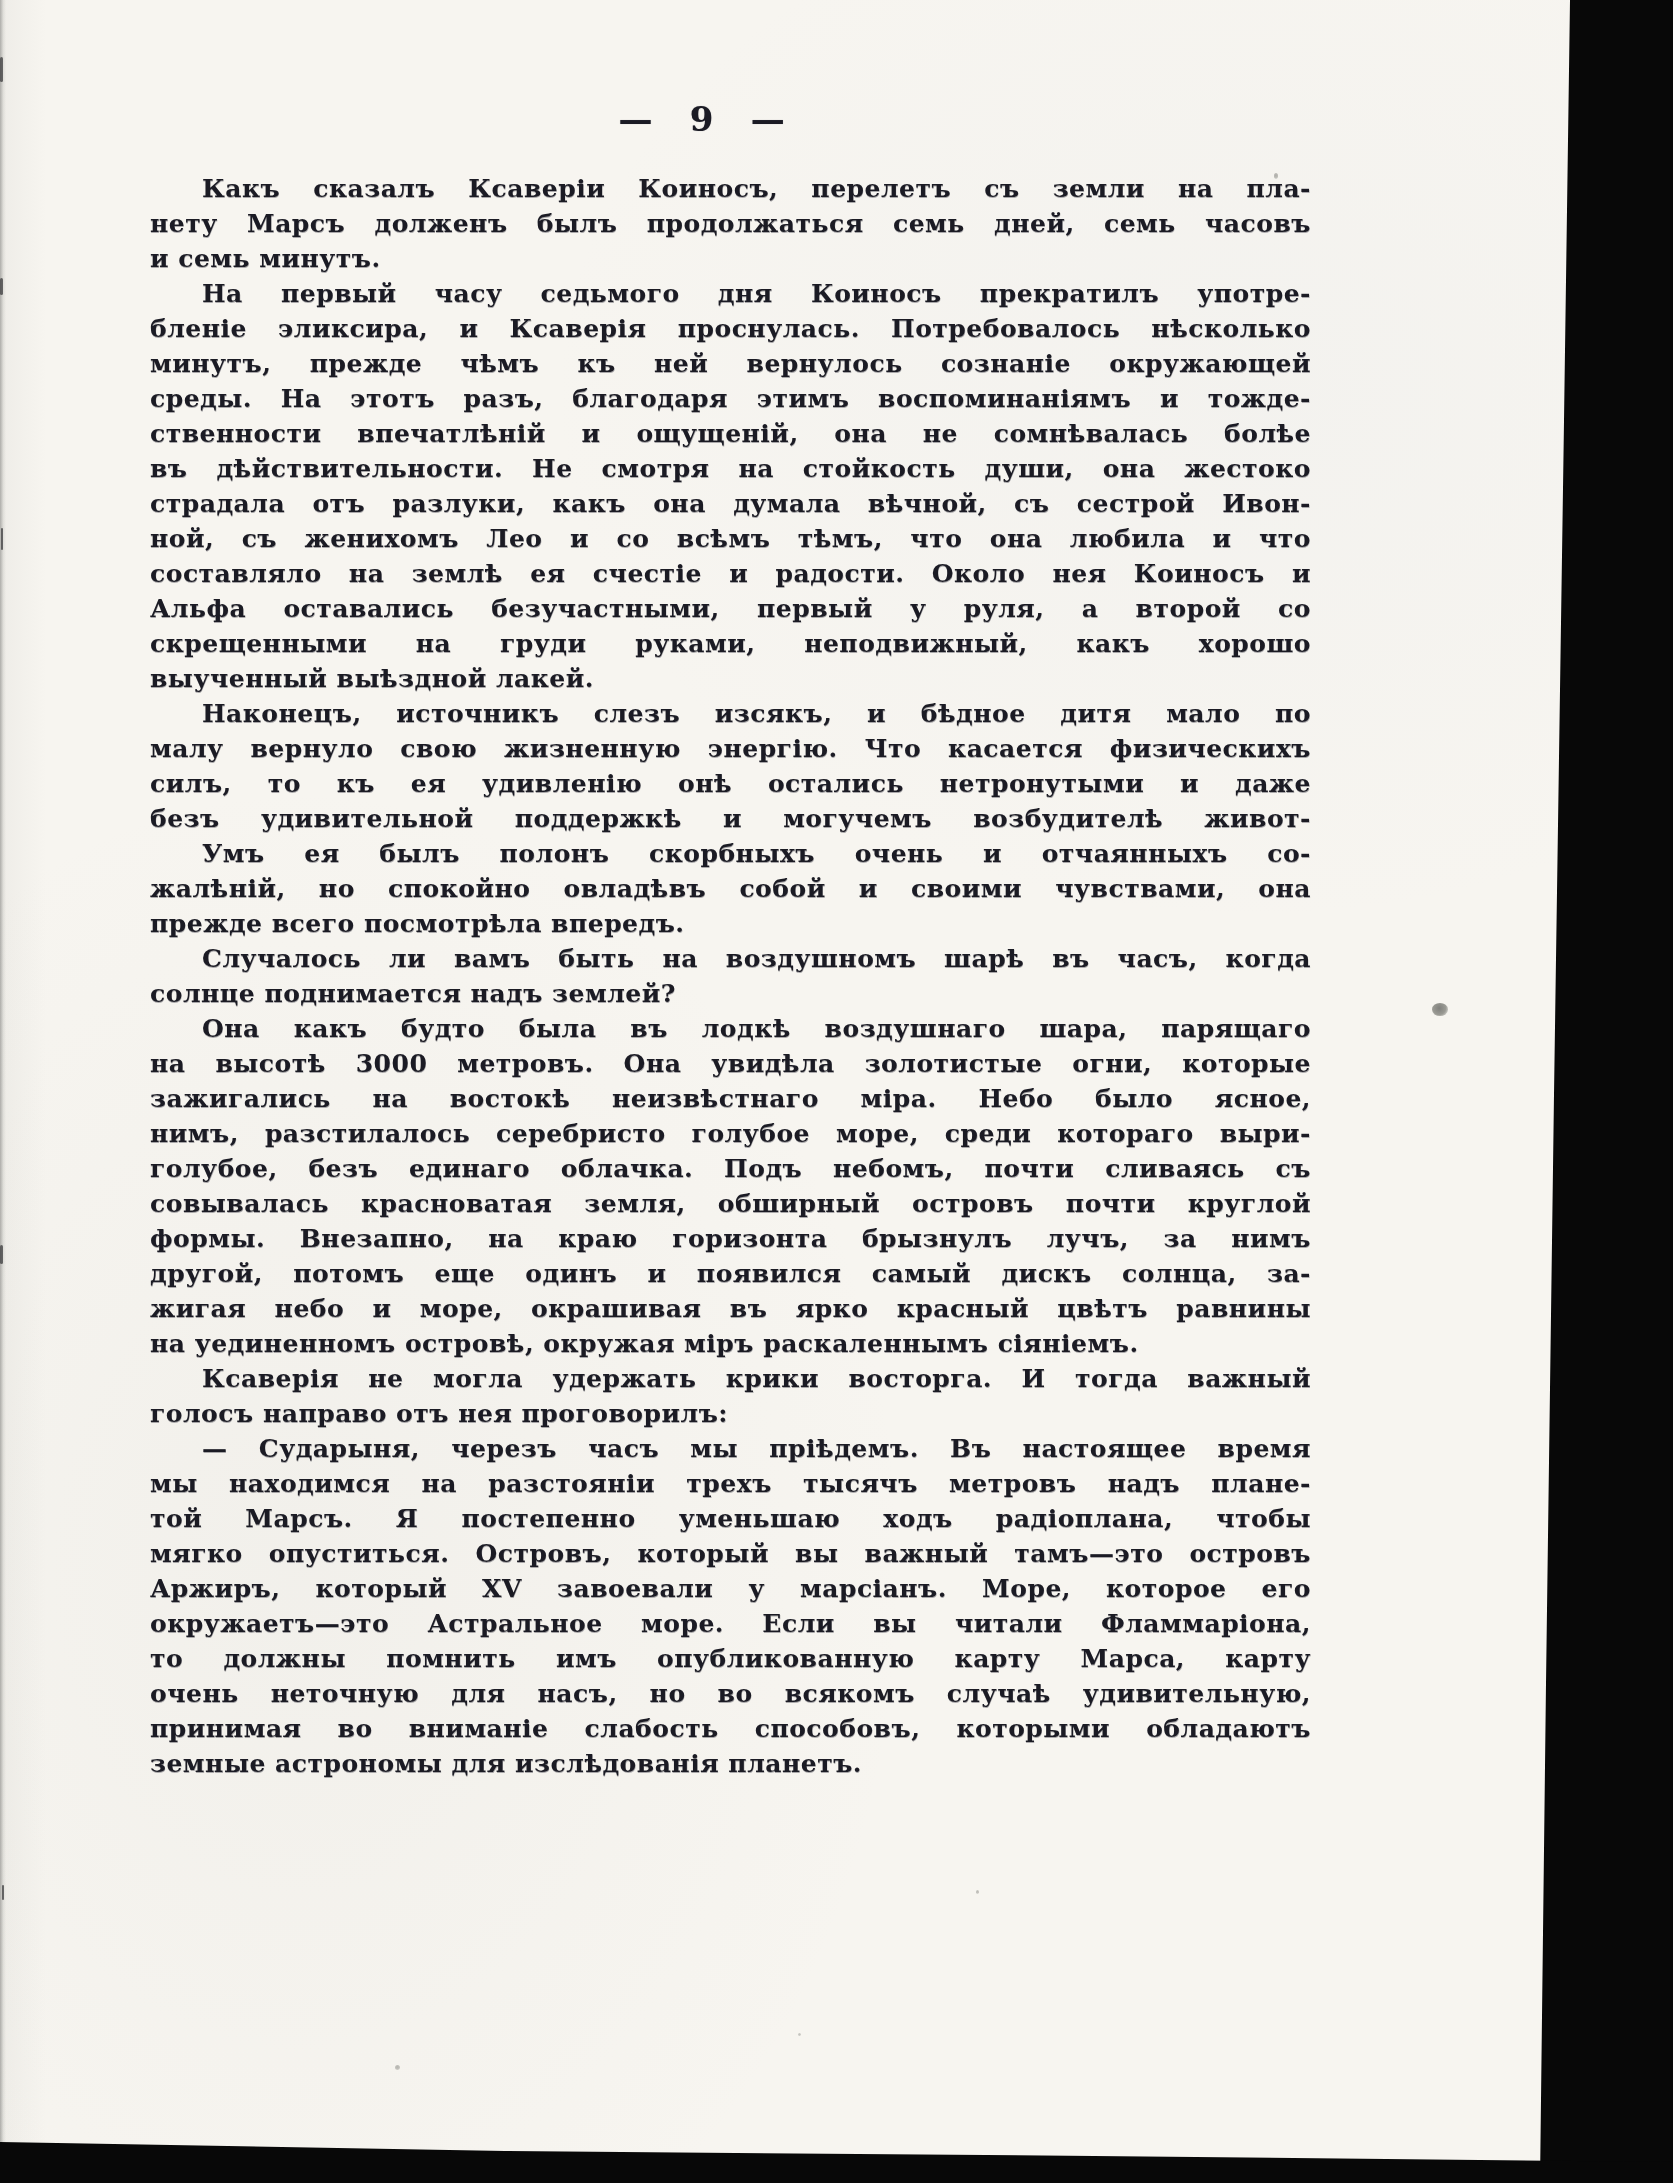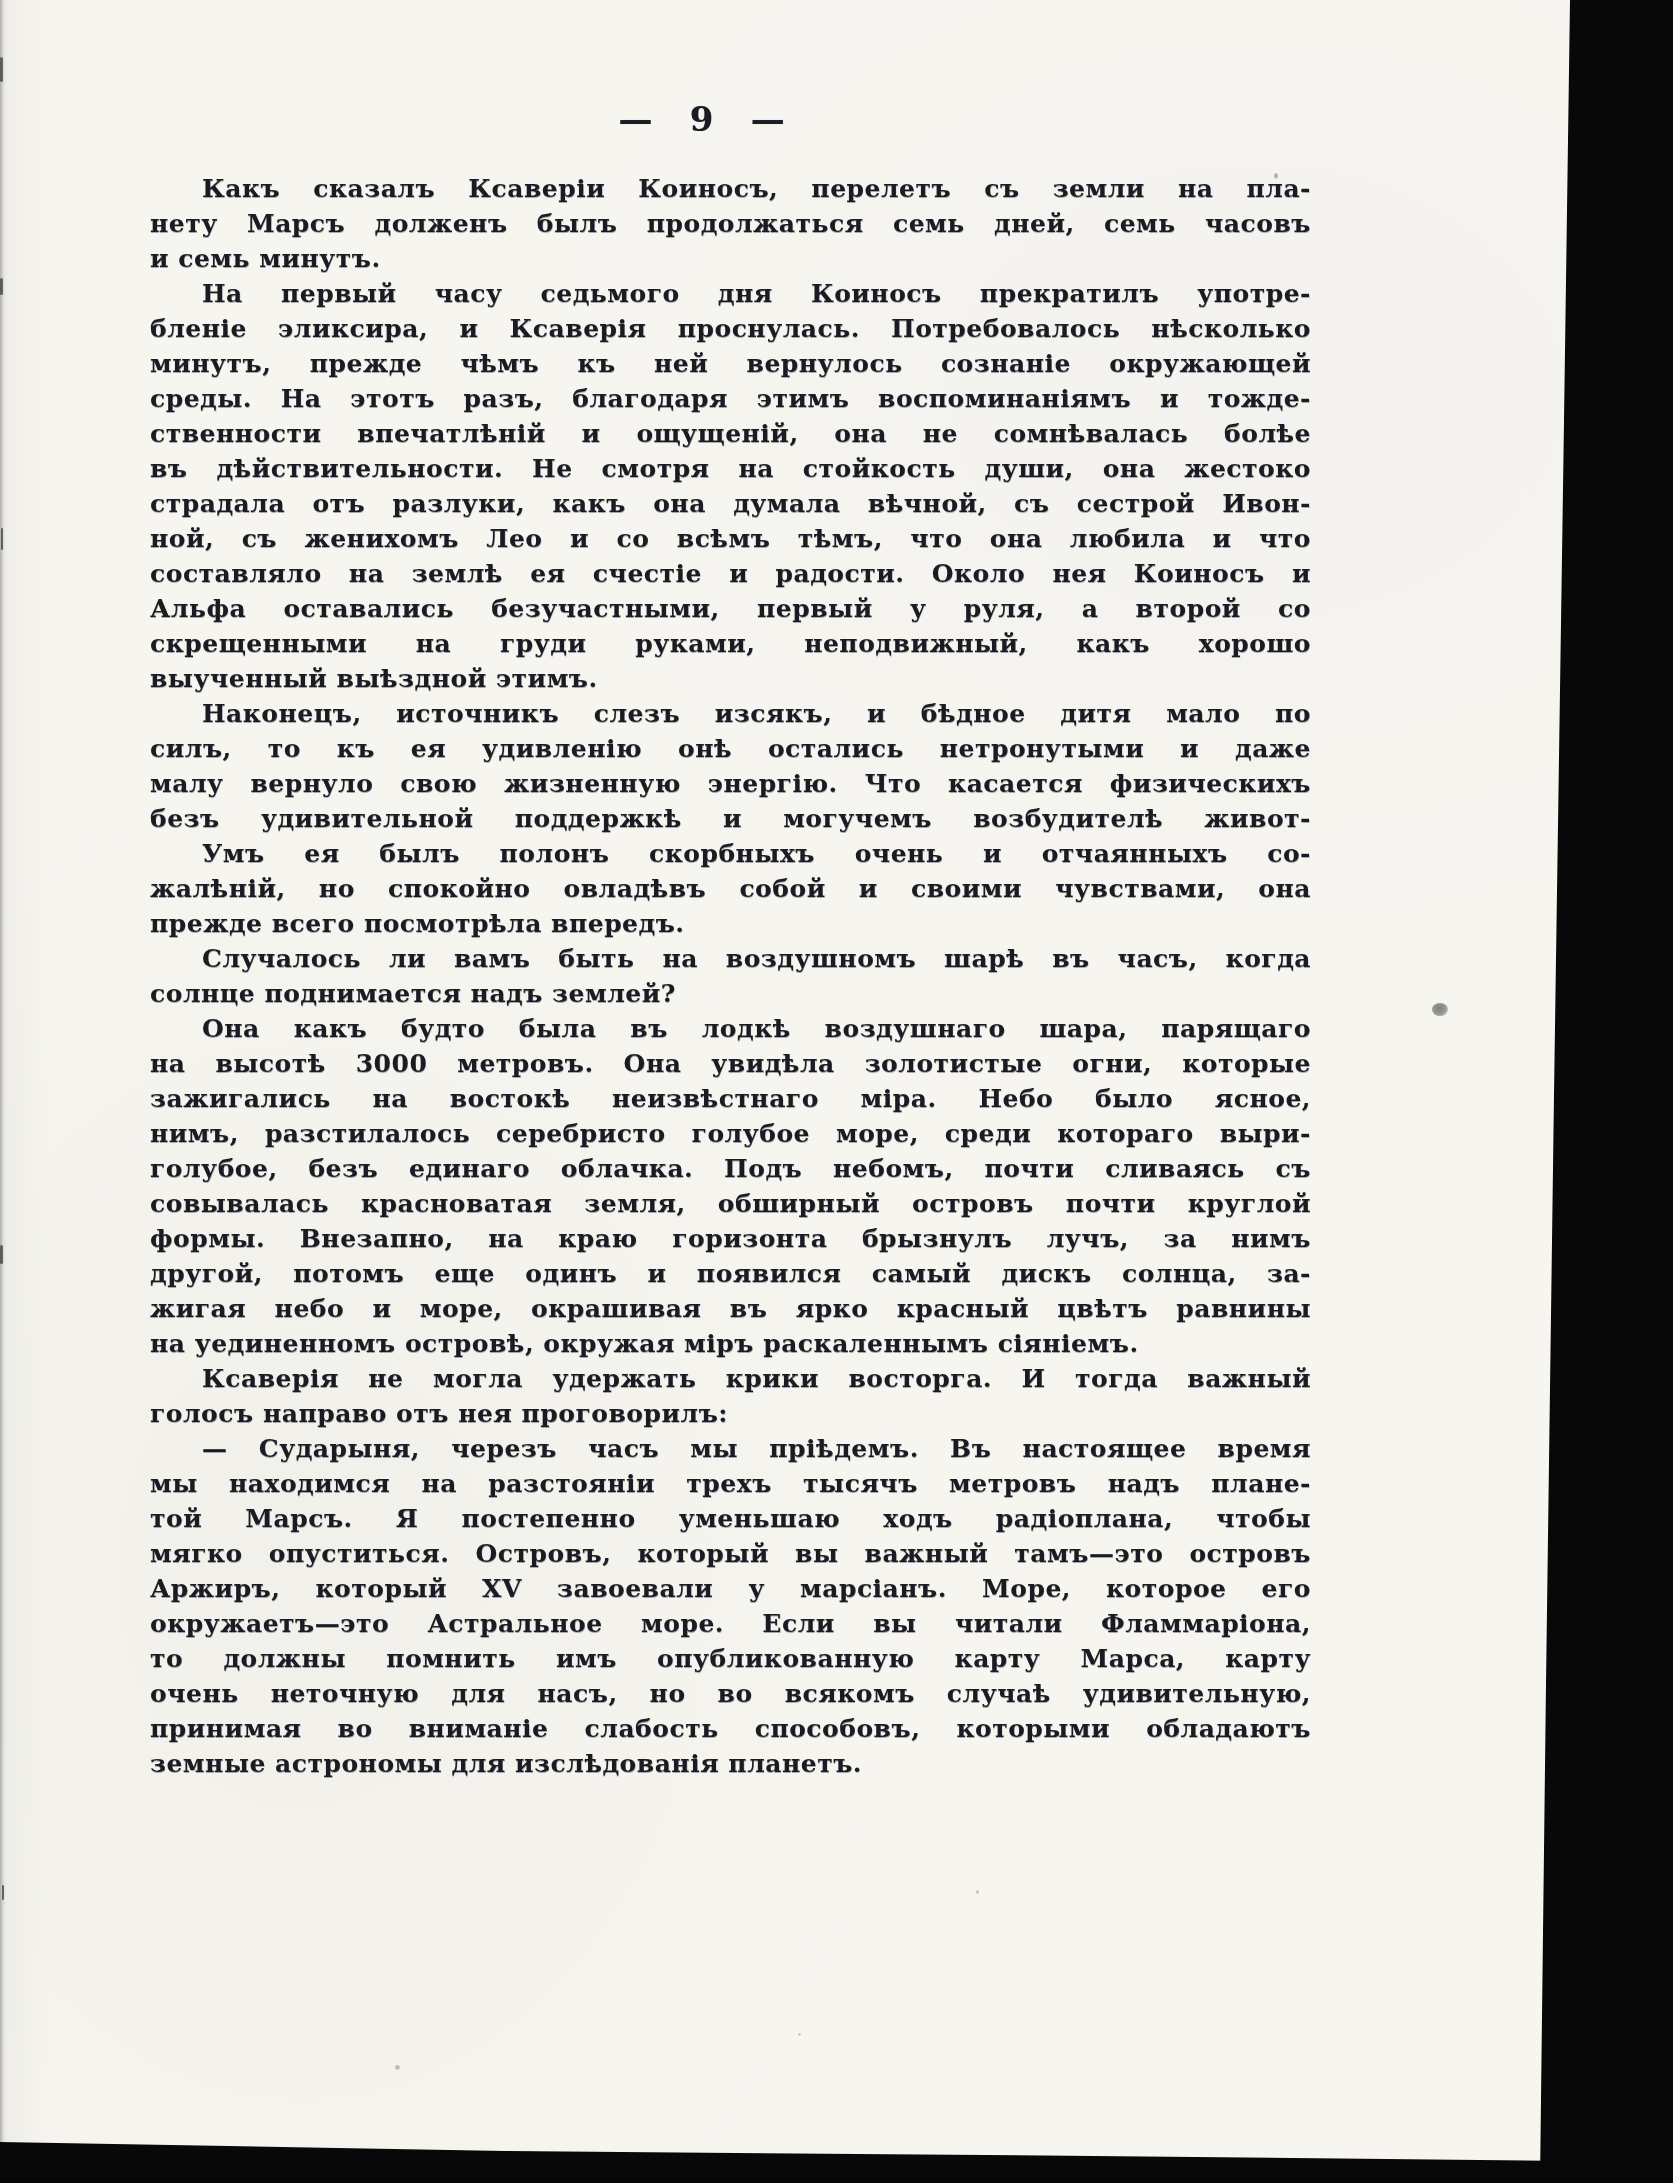--- a/index.html
+++ b/index.html
@@ -114,26 +114,26 @@
         <div class="line">бленіе эликсира, и Ксаверія проснулась. Потребовалось нѣсколько</div>
         <div class="line">минутъ, прежде чѣмъ къ ней вернулось сознаніе окружающей</div>
         <div class="line">среды. На этотъ разъ, благодаря этимъ воспоминаніямъ и тожде-</div>
         <div class="line">ственности впечатлѣній и ощущеній, она не сомнѣвалась болѣе</div>
         <div class="line">въ дѣйствительности. Не смотря на стойкость души, она жестоко</div>
         <div class="line">страдала отъ разлуки, какъ она думала вѣчной, съ сестрой Ивон-</div>
         <div class="line">ной, съ женихомъ Лео и со всѣмъ тѣмъ, что она любила и что</div>
         <div class="line">составляло на землѣ ея счестіе и радости. Около нея Коиносъ и</div>
         <div class="line">Альфа оставались безучастными, первый у руля, а второй со</div>
         <div class="line">скрещенными на груди руками, неподвижный, какъ хорошо</div>
-        <div class="line last">выученный выѣздной этимъ.</div>
+        <div class="line last">выученный выѣздной лакей.</div>
       </div>
       <div class="paragraph">
         <div class="line first">Наконецъ, источникъ слезъ изсякъ, и бѣдное дитя мало по</div>
+        <div class="line">малу вернуло свою жизненную энергію. Что касается физическихъ</div>
         <div class="line">силъ, то къ ея удивленію онѣ остались нетронутыми и даже</div>
-        <div class="line">малу вернуло свою жизненную энергію. Что касается физическихъ</div>
         <div class="line">безъ удивительной поддержкѣ и могучемъ возбудителѣ живот-</div>
       </div>
       <div class="paragraph">
         <div class="line first">Умъ ея былъ полонъ скорбныхъ очень и отчаянныхъ со-</div>
         <div class="line">жалѣній, но спокойно овладѣвъ собой и своими чувствами, она</div>
         <div class="line last">прежде всего посмотрѣла впередъ.</div>
       </div>
       <div class="paragraph">
         <div class="line first">Случалось ли вамъ быть на воздушномъ шарѣ въ часъ, когда</div>
         <div class="line last">солнце поднимается надъ землей?</div>

